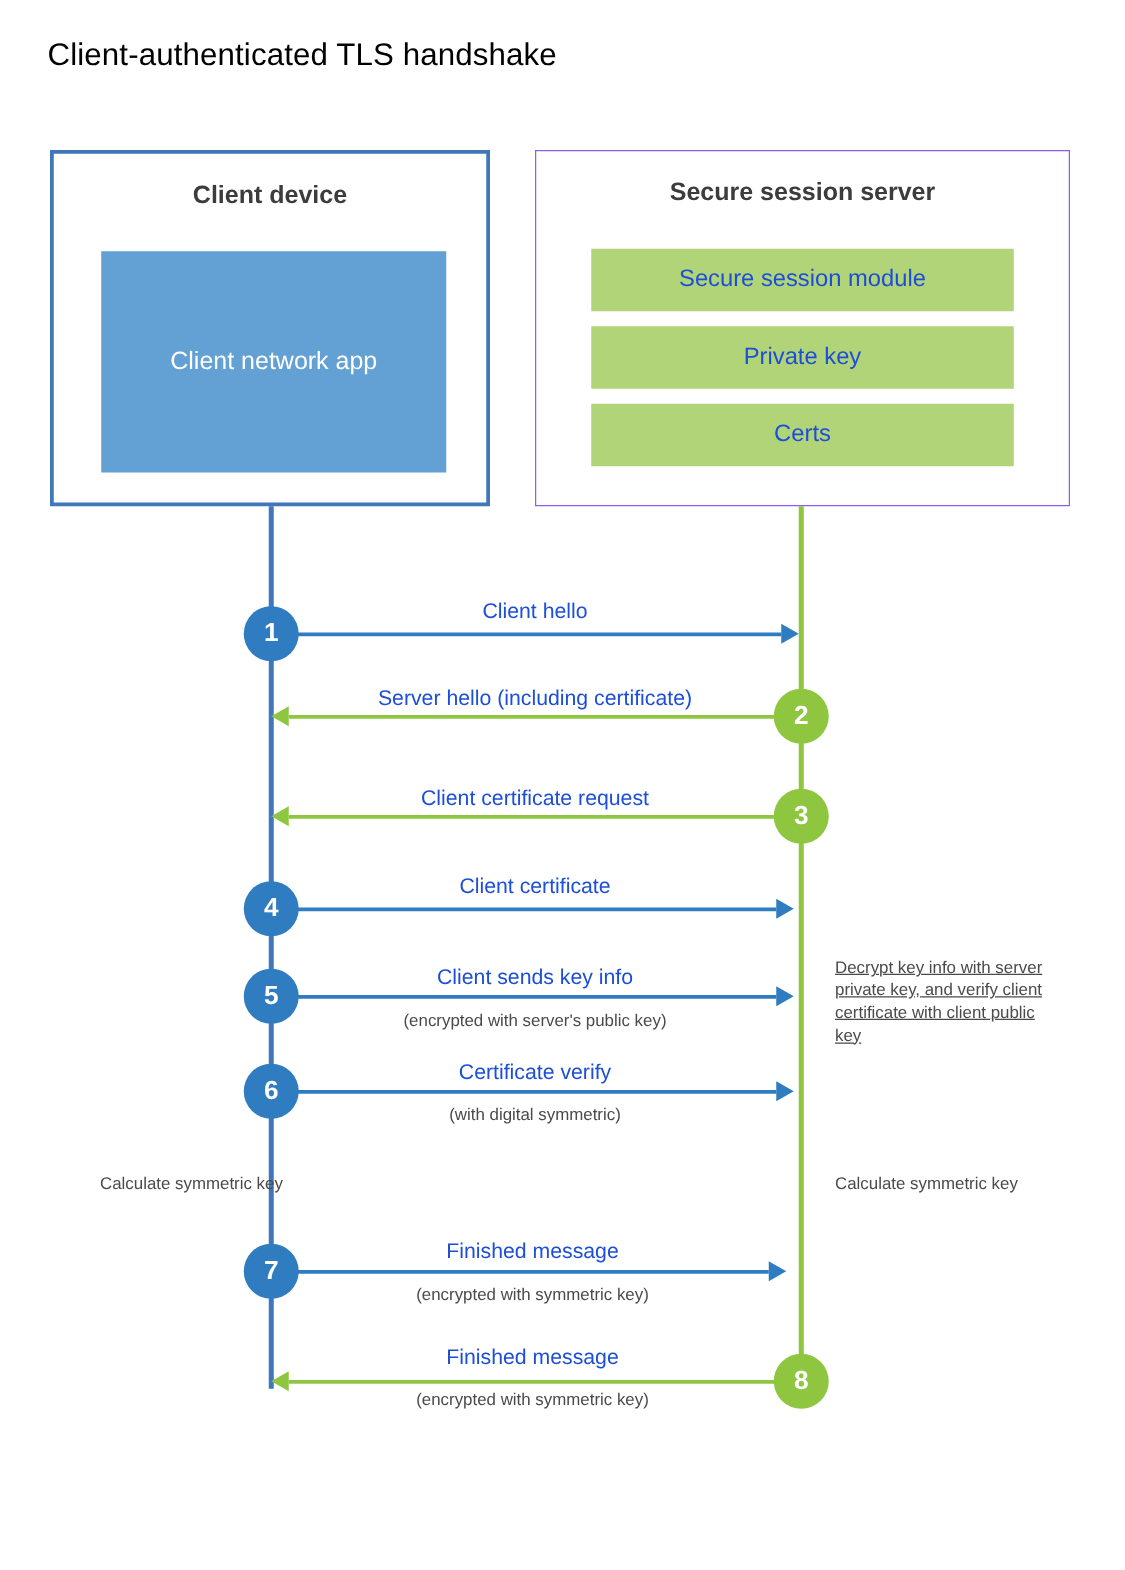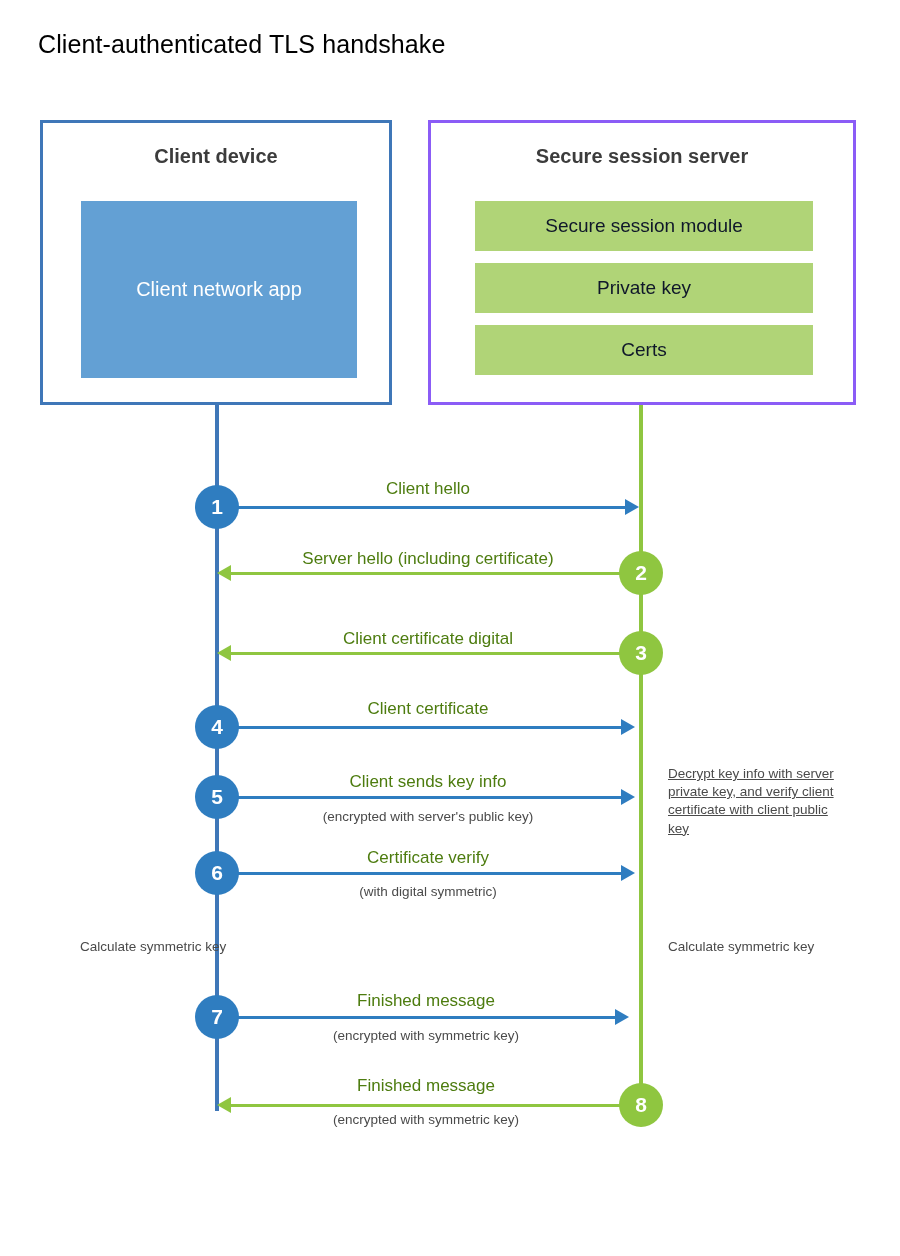--- a/index.html
+++ b/index.html
@@ -39,21 +39,21 @@
     top: 120px;
     width: 352px;
     height: 285px;
     border: 3px solid #3f77b8;
   }
   .entity-box.server {
     left: 428px;
     top: 120px;
     width: 428px;
     height: 285px;
-    border: 3px solid #8b5cf6;
+    border: 1px solid #8b5cf6;
   }
   .entity-title {
     text-align: center;
     font-size: 20px;
     font-weight: bold;
     color: #3c3c3c;
     margin-top: 22px;
   }
 
   
@@ -77,21 +77,21 @@
   
   .server-stack {
     position: absolute;
     left: 44px;
     top: 78px;
     width: 338px;
   }
   .server-item {
     height: 50px;
     background: #b0d477;
-    color: #0f172a;
+    color: #1d4ed8;
     font-size: 19px;
     display: flex;
     align-items: center;
     justify-content: center;
     margin-bottom: 12px;
     box-sizing: border-box;
   }
 
   
   .lifeline {
@@ -151,21 +151,21 @@
   .arrow-head.left.green {
     border-top: 8px solid transparent;
     border-bottom: 8px solid transparent;
     border-right: 14px solid #8fc640;
   }
 
   
   .msg-label {
     position: absolute;
     font-size: 17px;
-    color: #4d7c0f;
+    color: #1d4ed8;
     text-align: center;
     white-space: nowrap;
   }
   .msg-sub {
     position: absolute;
     font-size: 13.5px;
     color: #4a4a4a;
     text-align: center;
     white-space: nowrap;
   }
@@ -209,21 +209,21 @@
 <div class="msg-label" style="left:217px; top:479px; width:422px;">Client hello</div>
 
 <div class="arrow-line green" style="left:231px; top:572px; width:394px;"></div>
 <div class="arrow-head left green" style="left:217px; top:565px;"></div>
 <div class="step-circle green" style="left:619px; top:551px;">2</div>
 <div class="msg-label" style="left:217px; top:549px; width:422px;">Server hello (including certificate)</div>
 
 <div class="arrow-line green" style="left:231px; top:652px; width:394px;"></div>
 <div class="arrow-head left green" style="left:217px; top:645px;"></div>
 <div class="step-circle green" style="left:619px; top:631px;">3</div>
-<div class="msg-label" style="left:217px; top:629px; width:422px;">Client certificate digital</div>
+<div class="msg-label" style="left:217px; top:629px; width:422px;">Client certificate request</div>
 
 <div class="arrow-line blue" style="left:217px; top:726px; width:404px;"></div>
 <div class="arrow-head right blue" style="left:621px; top:719px;"></div>
 <div class="step-circle blue" style="left:195px; top:705px;">4</div>
 <div class="msg-label" style="left:217px; top:699px; width:422px;">Client certificate</div>
 
 <div class="arrow-line blue" style="left:217px; top:796px; width:404px;"></div>
 <div class="arrow-head right blue" style="left:621px; top:789px;"></div>
 <div class="step-circle blue" style="left:195px; top:775px;">5</div>
 <div class="msg-label" style="left:217px; top:772px; width:422px;">Client sends key info</div>

